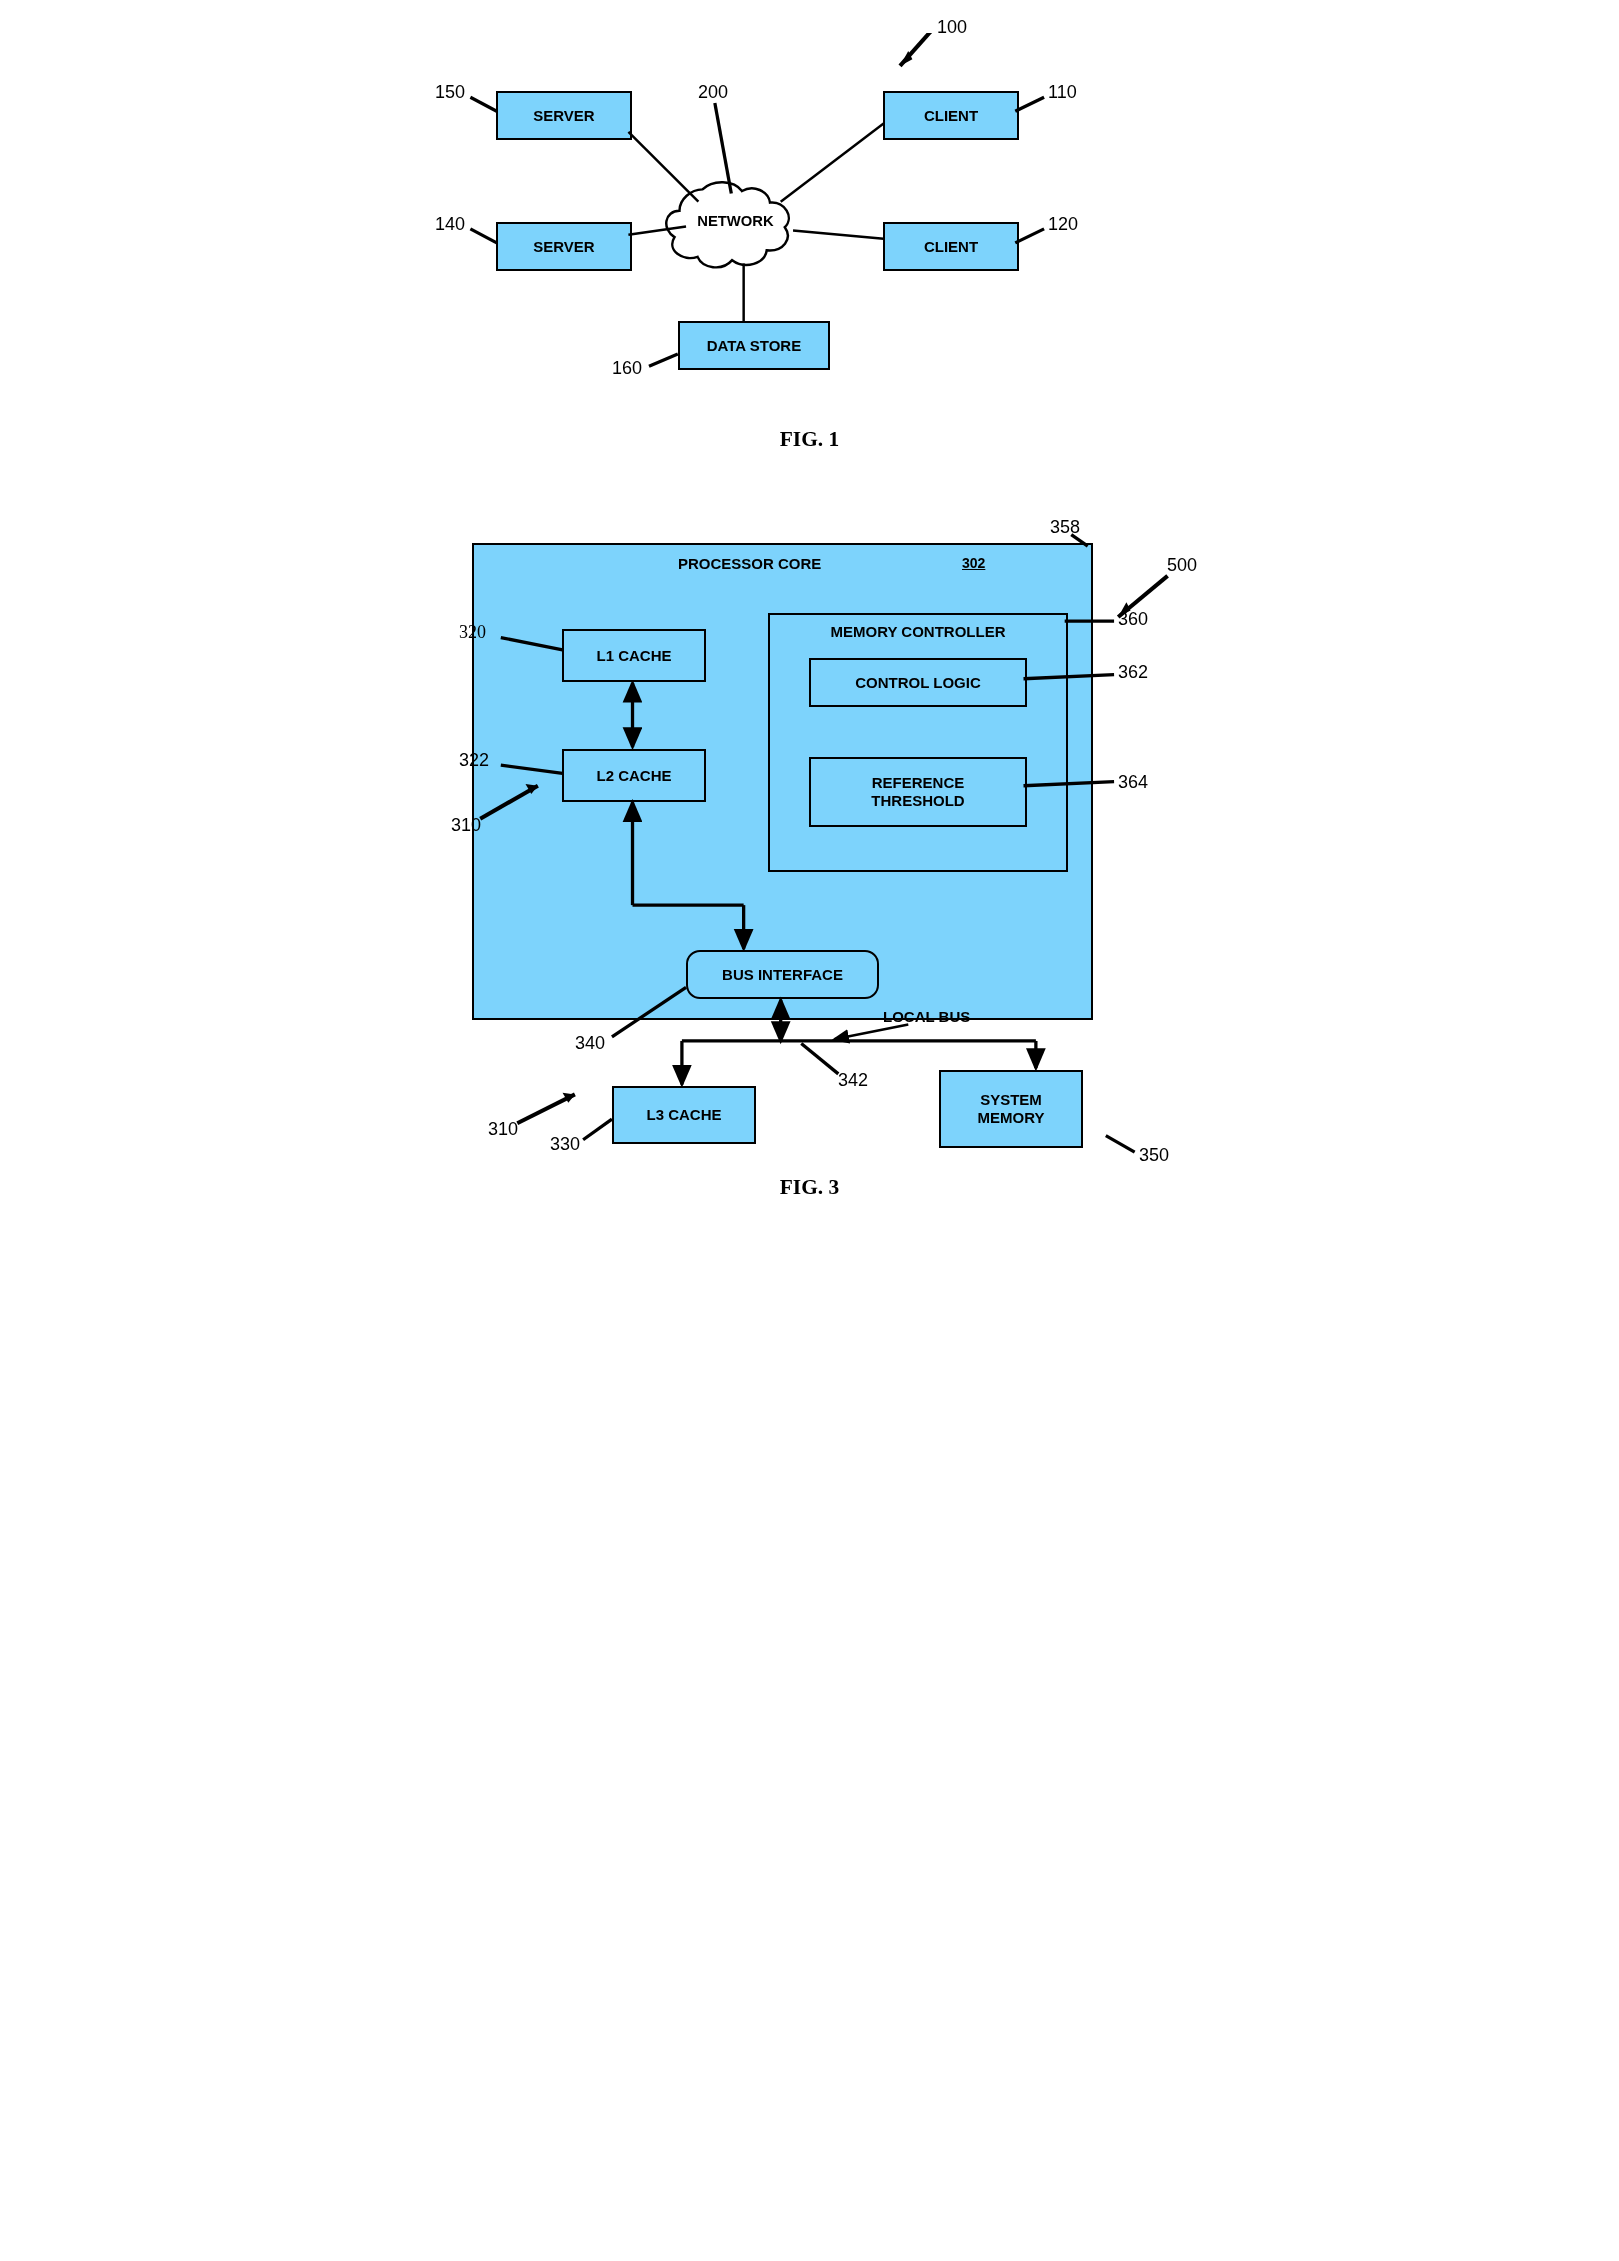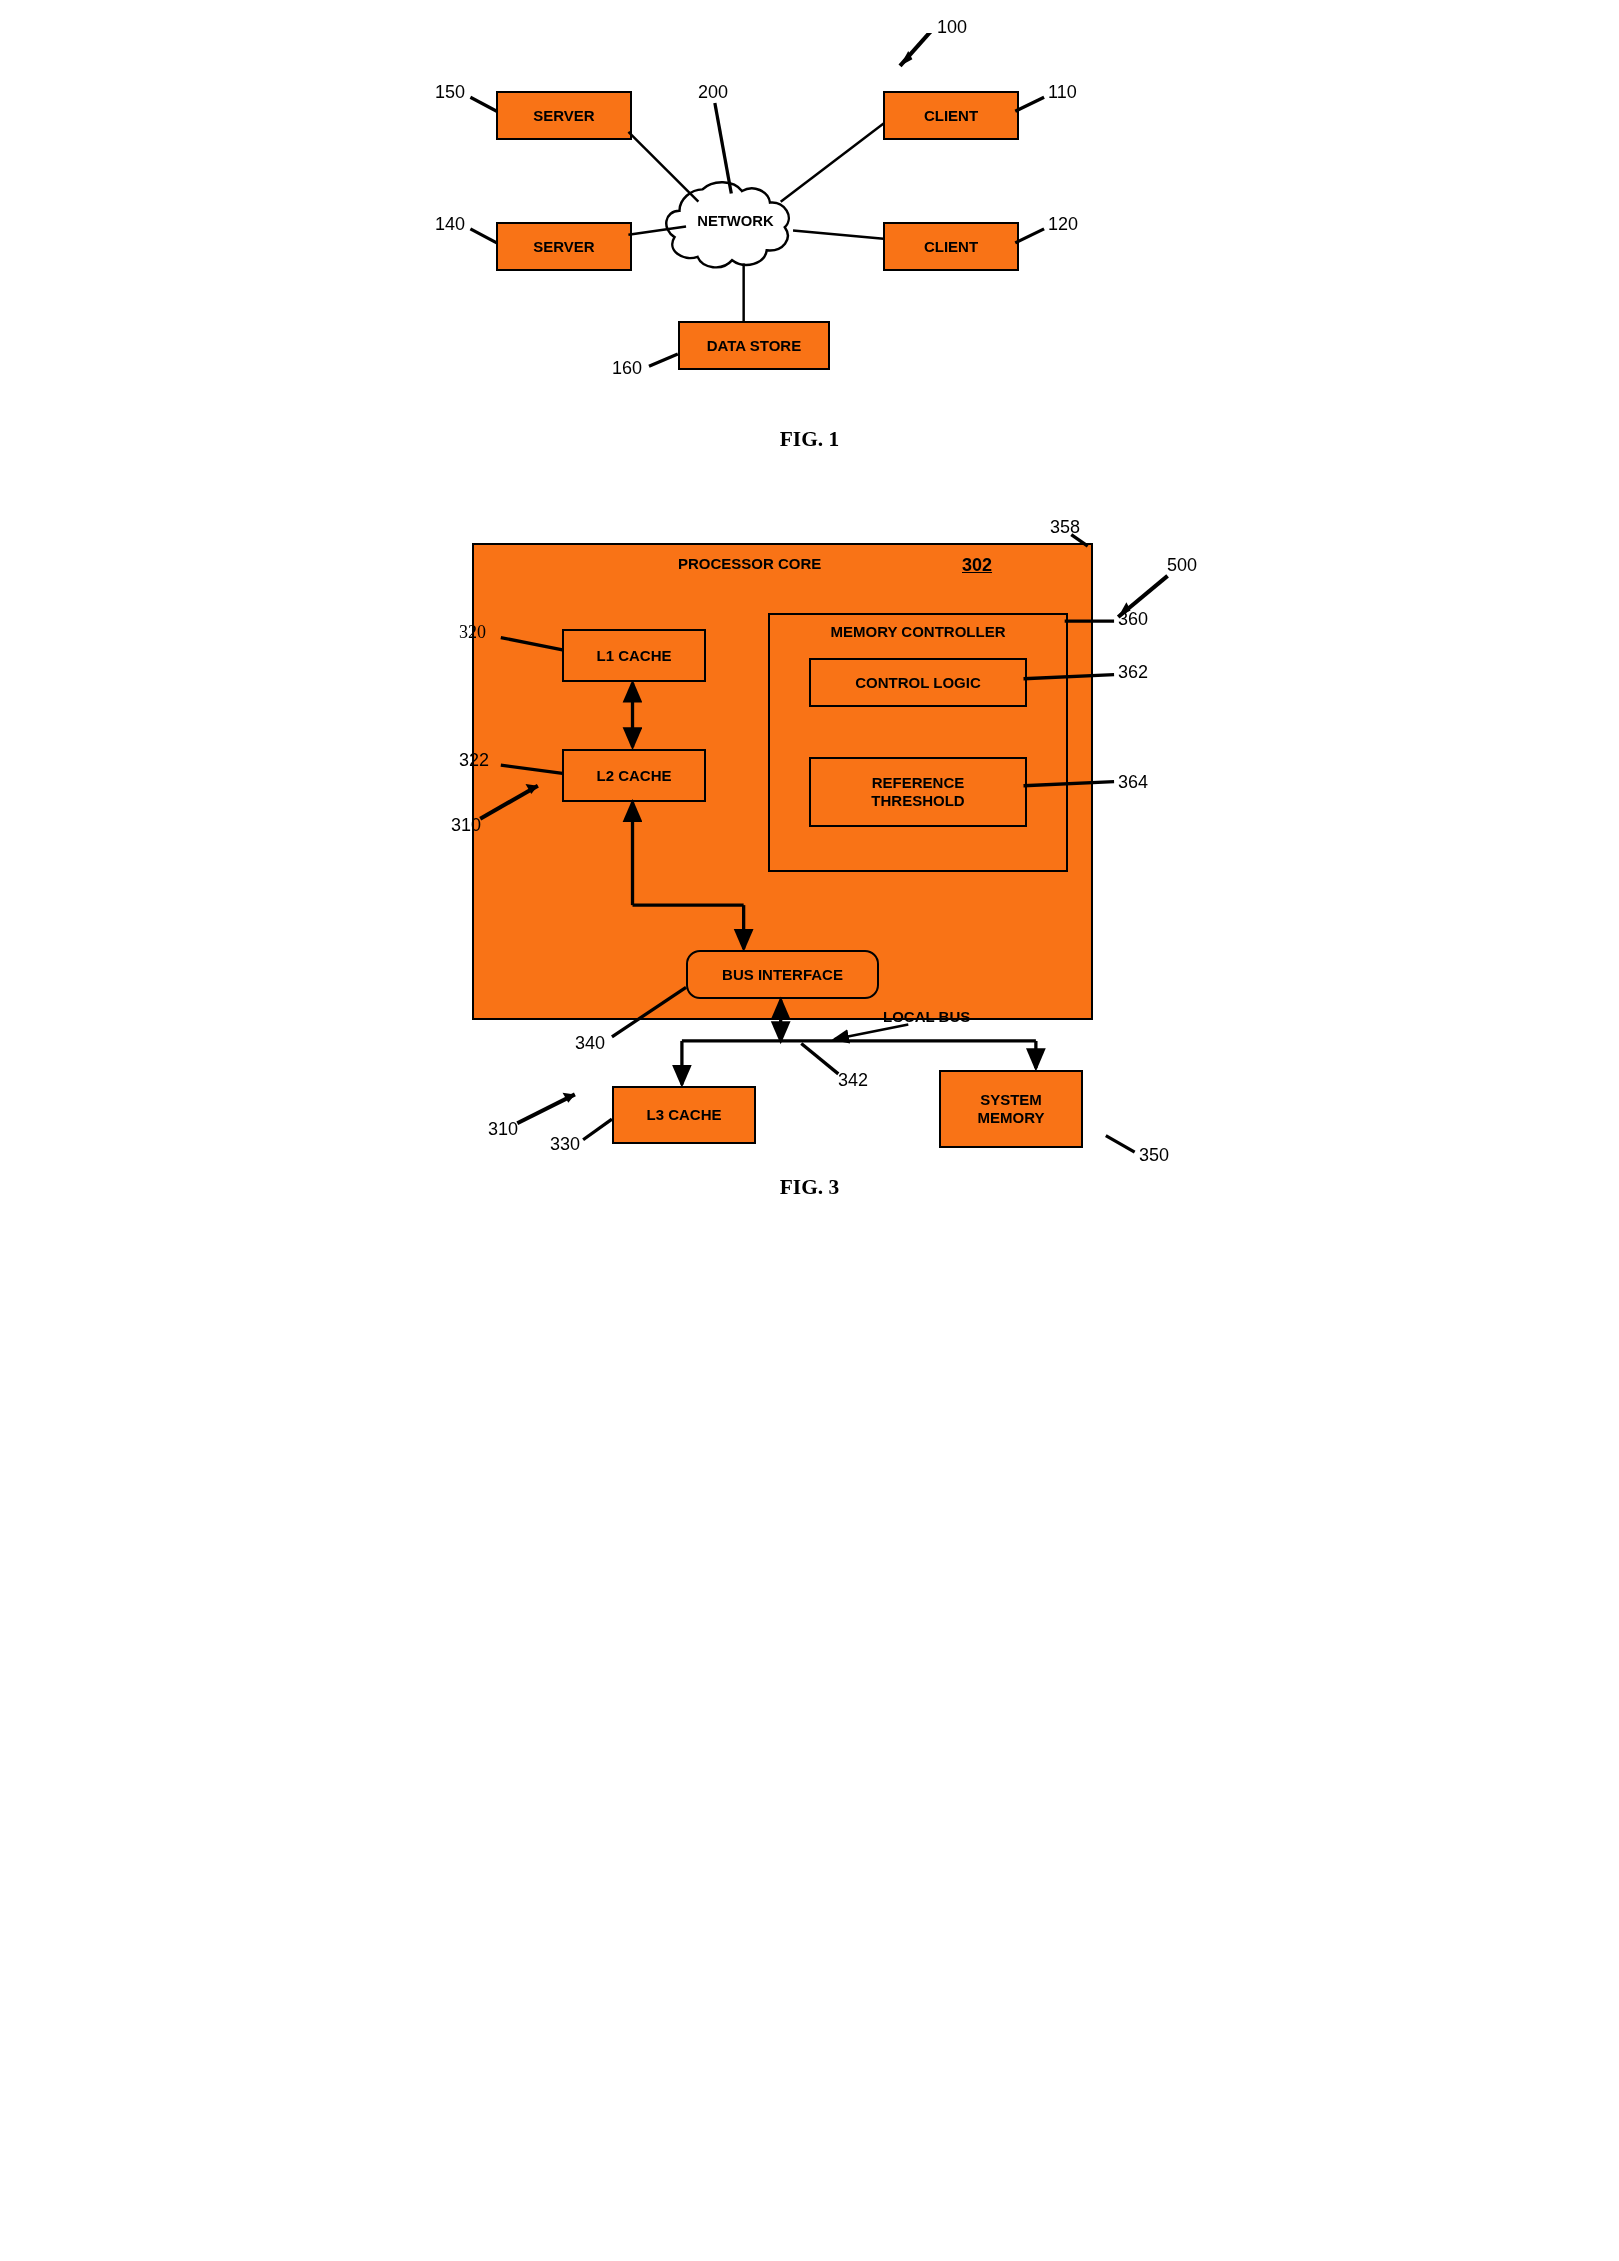--- a/index.html
+++ b/index.html
@@ -26,21 +26,21 @@
   }
   .box {
     position: absolute;
     border: 2.5px solid black;
     display: flex;
     align-items: center;
     justify-content: center;
     text-align: center;
     font-weight: bold;
     font-size: 15px;
-    background: #f97316;
+    background: #7dd3fc;
     line-height: 1.2;
   }
   .label {
     position: absolute;
     font-size: 18px;
     font-weight: 500;
   }
   svg.overlay {
     position: absolute;
     left: 0; top: 0;
@@ -110,21 +110,21 @@
   <div class="label" style="left:239px; top:325px;">160</div>
 
   <div class="fig-caption" style="position:absolute; left:0; right:0; top:379px;">FIG. 1</div>
 </div>
 
 <div class="fig" style="height:675px;">
 
   <div class="box" style="left:99px; top:33px; width:617px; height:461px; justify-content:flex-start; align-items:flex-start; padding-top:11.5px;">
   </div>
   <div class="label" style="left:305px; top:45px; font-weight:bold; font-size:15px;">PROCESSOR CORE</div>
-  <div class="label" style="left:589px; top:45px; font-weight:bold; font-size:18px; text-decoration:underline;">302</div>
+  <div class="label" style="left:589px; top:45px; font-weight:bold; font-size:14px; text-decoration:underline;">302</div>
 
   <div class="box" style="left:189px; top:119px; width:140px; height:49px;">
     <span>L1 CACHE</span>
   </div>
 
   <div class="box" style="left:189px; top:239px; width:140px; height:49px;">
     <span>L2 CACHE</span>
   </div>
 
   <div class="box" style="left:395px; top:103px; width:296px; height:247px; align-items:flex-start; padding-top:8.2px;">

